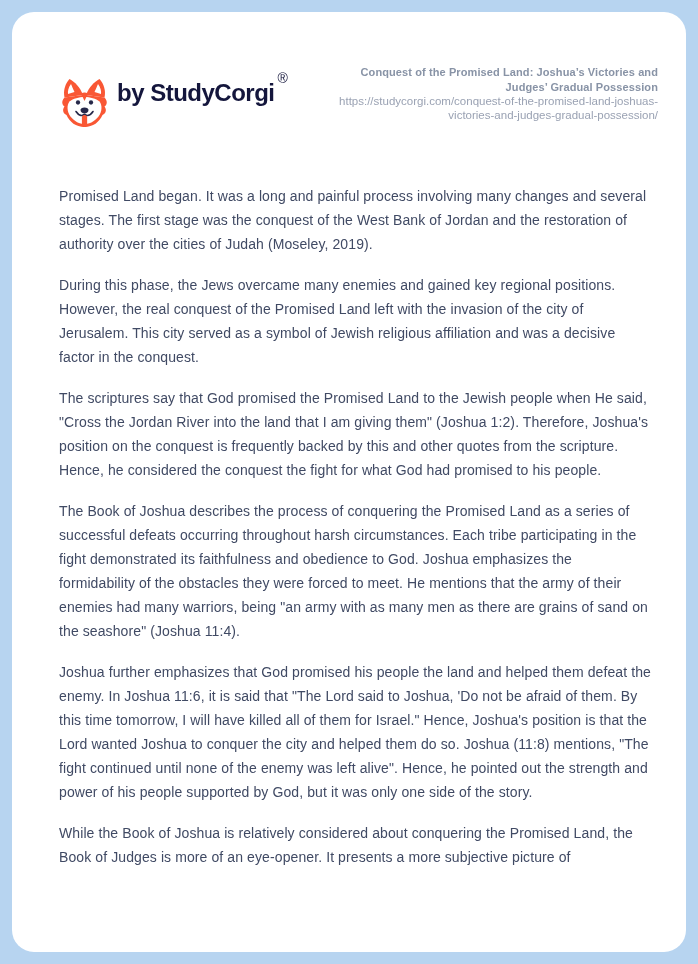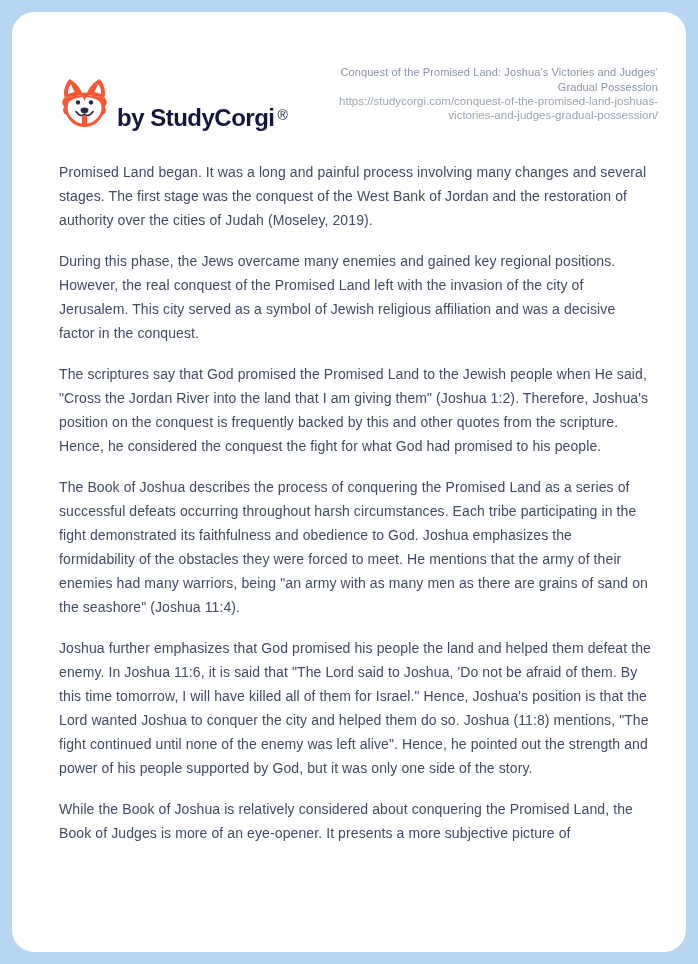--- a/index.html
+++ b/index.html
@@ -21,21 +21,21 @@
     padding: 52px 28px 0 47px;
     overflow: hidden;
   }
   .header {
     display: flex;
     justify-content: space-between;
     align-items: flex-start;
   }
   .logo {
     display: flex;
-    align-items: flex-end;
+    align-items: flex-start;
     margin-top: 15px;
     margin-left: 2px;
     cursor: pointer;
   }
   .logo-icon svg {
     width: 47px;
     height: 53px;
     display: block;
   }
   .brand {
@@ -52,36 +52,36 @@
     margin-left: 3px;
     position: relative;
     top: -9px;
   }
   .title-block {
     width: 336px;
     text-align: right;
     padding-top: 1px;
   }
   .doc-title {
-    font-weight: normal;
+    font-weight: bold;
     font-size: 11px;
     line-height: 14.5px;
     color: #8893a6;
     letter-spacing: 0.1px;
   }
   .doc-url {
     display: block;
     font-size: 11.5px;
     line-height: 14px;
     color: #9aa2b3;
     text-decoration: none;
     overflow-wrap: anywhere;
   }
   .article {
-    margin-top: 28px;
+    margin-top: 52px;
     width: 592px;
     color: #404a64;
     font-size: 14px;
     line-height: 24px;
     letter-spacing: 0.1px;
   }
   .article p {
     margin: 0 0 17px 0;
   }
 </style>

